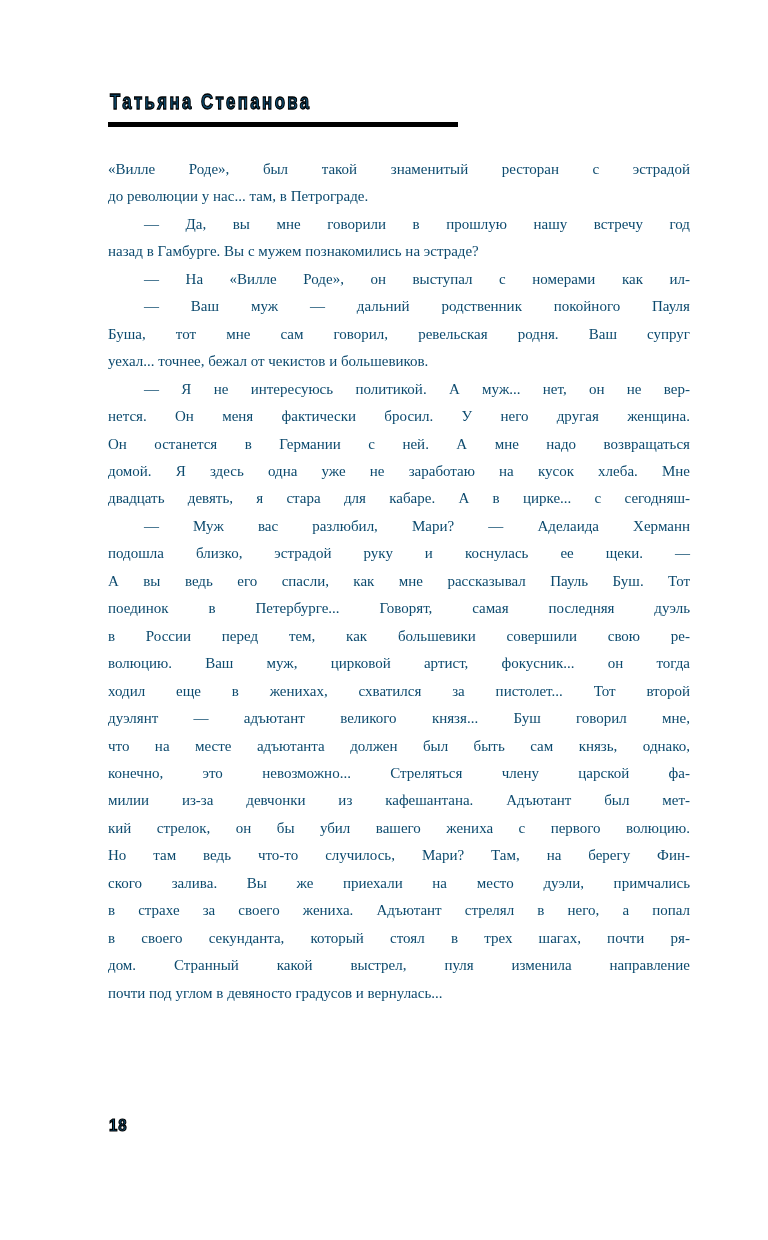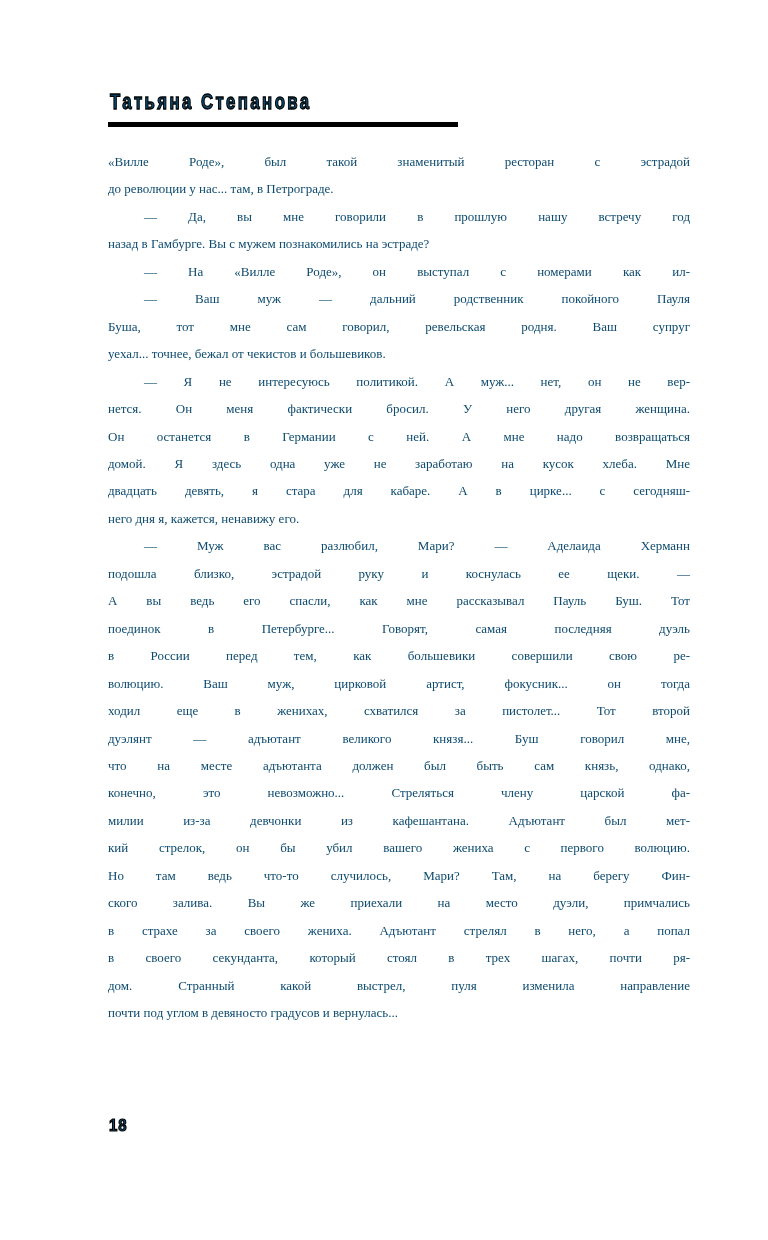--- a/index.html
+++ b/index.html
@@ -39,23 +39,23 @@
     left: 108px;
     top: 122px;
     width: 350px;
     height: 5px;
     background: #000000;
   }
   
   .page-text {
     position: absolute;
     left: 108px;
-    top: 148px;
+    top: 156px;
     width: 582px;
-    font-size: 13px;
+    font-size: 15px;
     line-height: 27.45px;
     font-weight: 500;
   }
   .page-text .line {
     text-align: justify;
     text-align-last: justify;
     white-space: normal;
   }
   .page-text .line.last {
     text-align-last: left;
@@ -95,21 +95,20 @@
       <div class="line last">назад в Гамбурге. Вы с мужем познакомились на эстраде?</div>
       <div class="line indent">— На «Вилле Роде», он выступал с номерами как ил-</div>
       <div class="line indent">— Ваш муж — дальний родственник покойного Пауля</div>
       <div class="line">Буша, тот мне сам говорил, ревельская родня. Ваш супруг</div>
       <div class="line last">уехал... точнее, бежал от чекистов и большевиков.</div>
       <div class="line indent">— Я не интересуюсь политикой. А муж... нет, он не вер-</div>
       <div class="line">нется. Он меня фактически бросил. У него другая женщина.</div>
       <div class="line">Он останется в Германии с ней. А мне надо возвращаться</div>
       <div class="line">домой. Я здесь одна уже не заработаю на кусок хлеба. Мне</div>
       <div class="line">двадцать девять, я стара для кабаре. А в цирке... с сегодняш-</div>
-      <div class="line last">него дня я, кажется, ненавижу его.</div>
       <div class="line indent">— Муж вас разлюбил, Мари? — Аделаида Херманн</div>
       <div class="line">подошла близко, эстрадой руку и коснулась ее щеки. —</div>
       <div class="line">А вы ведь его спасли, как мне рассказывал Пауль Буш. Тот</div>
       <div class="line">поединок в Петербурге... Говорят, самая последняя дуэль</div>
       <div class="line">в России перед тем, как большевики совершили свою ре-</div>
       <div class="line">волюцию. Ваш муж, цирковой артист, фокусник... он тогда</div>
       <div class="line">ходил еще в женихах, схватился за пистолет... Тот второй</div>
       <div class="line">дуэлянт — адъютант великого князя... Буш говорил мне,</div>
       <div class="line">что на месте адъютанта должен был быть сам князь, однако,</div>
       <div class="line">конечно, это невозможно... Стреляться члену царской фа-</div>

